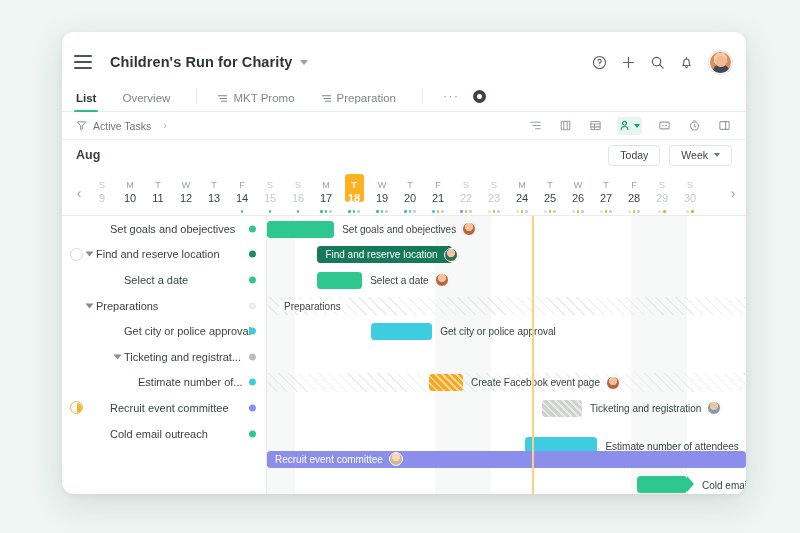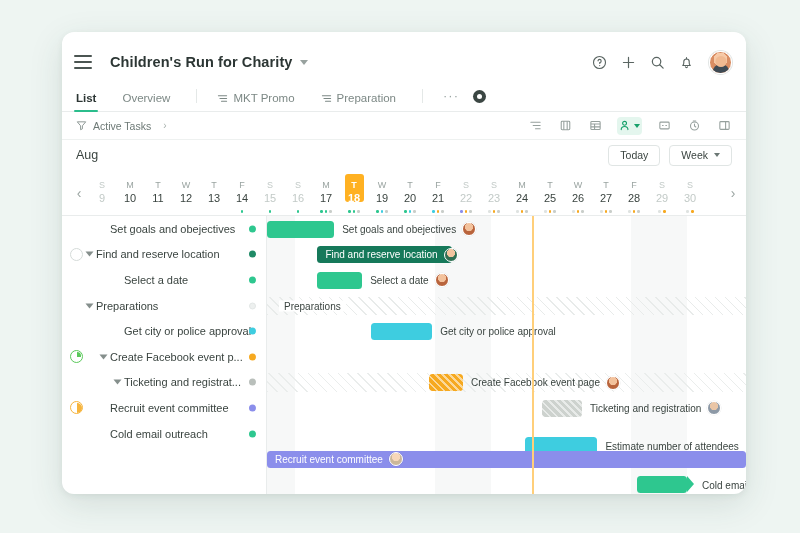--- a/index.html
+++ b/index.html
@@ -102,21 +102,21 @@
     width:25px; height:18px; gap:2px;
   }
   .vtool.active .mini-caret{
     width:0;height:0;border-left:3px solid transparent;border-right:3px solid transparent;border-top:4px solid #16a06a;
   }
 
   
   .monthrow {
     height: 30px; display:flex; align-items:center; padding: 0 14px;
   }
-  .month-label { font-size: 12.5px; color: #39433f; font-weight: 400; }
+  .month-label { font-size: 12.5px; color: #39433f; font-weight: 700; }
   .mr-spacer { flex:1 1 auto; }
   .btn {
     height: 21px; padding: 0 11px; border: 1px solid #e0e5e4; border-radius: 4px;
     background:#fff; font-size: 10.5px; color:#39433f; display:flex; align-items:center;
     gap:6px; cursor:pointer;
   }
   .btn + .btn { margin-left: 9px; }
   .btn .mini-caret2{ width:0;height:0;border-left:3px solid transparent;border-right:3px solid transparent;border-top:4px solid #6c7875; }
 
   
@@ -601,32 +601,32 @@
           <div class="tstatus hatch"></div>
         </div>
         <div class="trow">
           <div class="prog blank"></div>
           <div style="width: 28px; flex: 0 0 auto;"></div>
           <div class="tri hidden"></div>
           <div class="tname">Get city or police approval</div>
           <div class="tstatus" style="background: rgb(62, 205, 224);"></div>
         </div>
         <div class="trow">
-          <div class="prog q25"></div>
-          <div style="width: 14px; flex: 0 0 auto;"></div>
-          <div class="tri"></div>
-          <div class="tname">Create Facebook event p...</div>
-          <div class="tstatus" style="background: rgb(246, 169, 32);"></div>
-        </div>
-        <div class="trow">
           <div class="prog blank"></div>
           <div style="width: 28px; flex: 0 0 auto;"></div>
           <div class="tri"></div>
           <div class="tname">Ticketing and registrat...</div>
           <div class="tstatus" style="background: rgb(185, 191, 187);"></div>
+        </div>
+        <div class="trow">
+          <div class="prog blank"></div>
+          <div style="width: 42px; flex: 0 0 auto;"></div>
+          <div class="tri hidden"></div>
+          <div class="tname">Estimate number of...</div>
+          <div class="tstatus" style="background: rgb(62, 205, 224);"></div>
         </div>
         <div class="trow">
           <div class="prog q50"></div>
           <div style="width: 14px; flex: 0 0 auto;"></div>
           <div class="tri hidden"></div>
           <div class="tname">Recruit event committee</div>
           <div class="tstatus" style="background: rgb(139, 142, 235);"></div>
         </div>
         <div class="trow">
           <div class="prog blank"></div>

